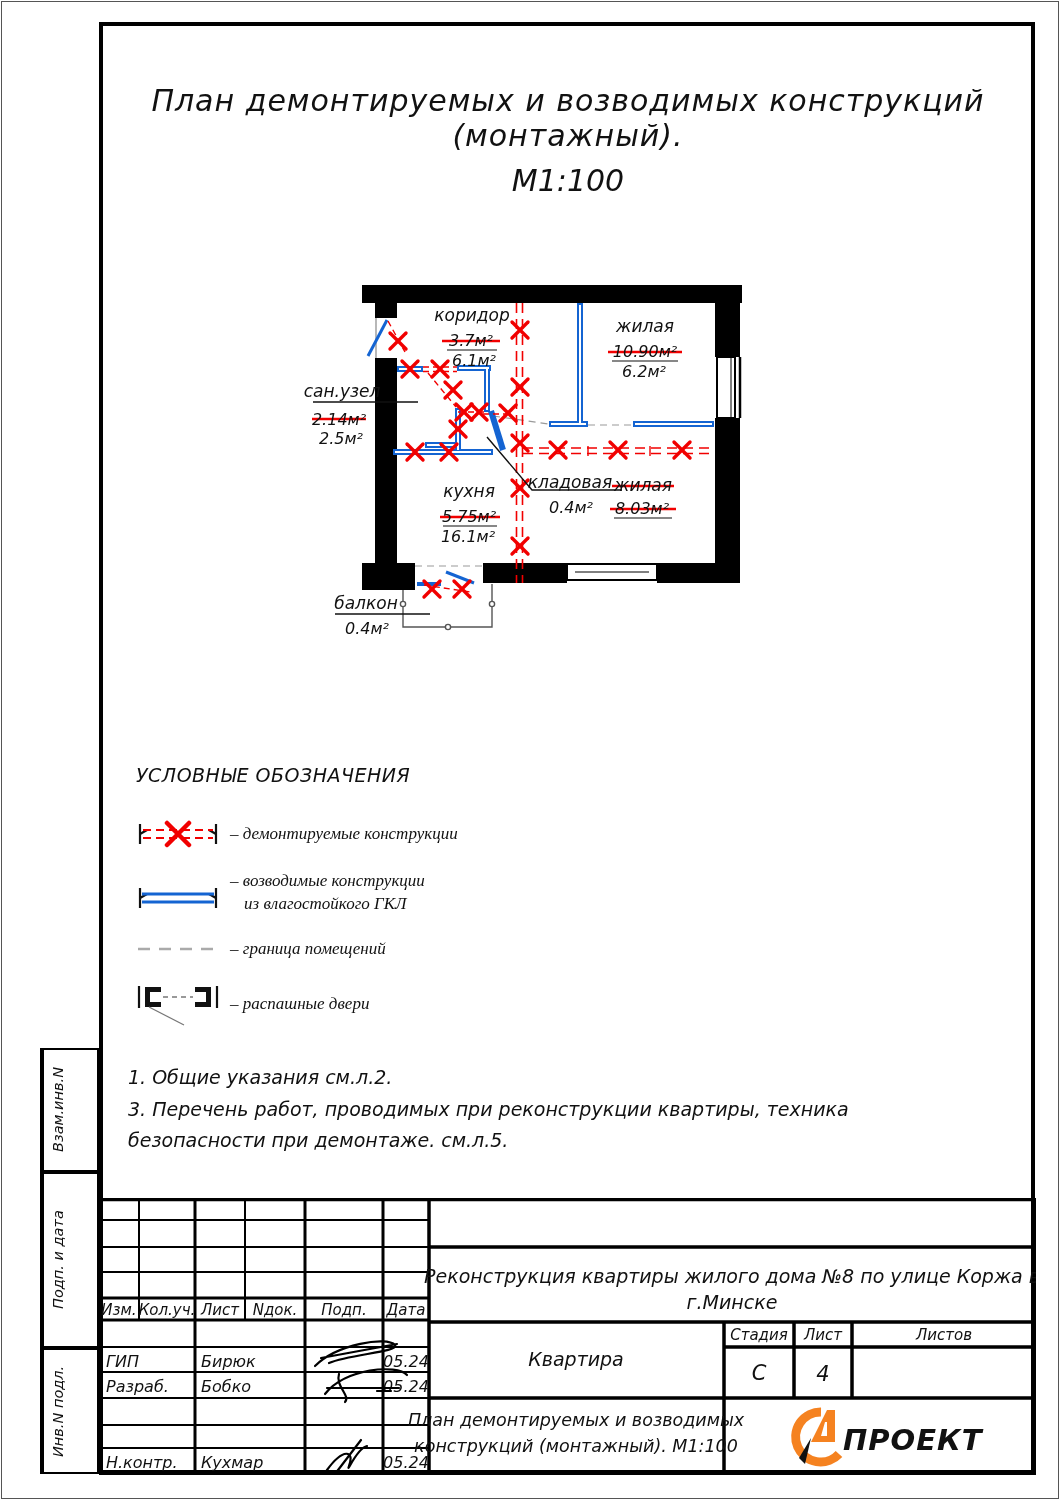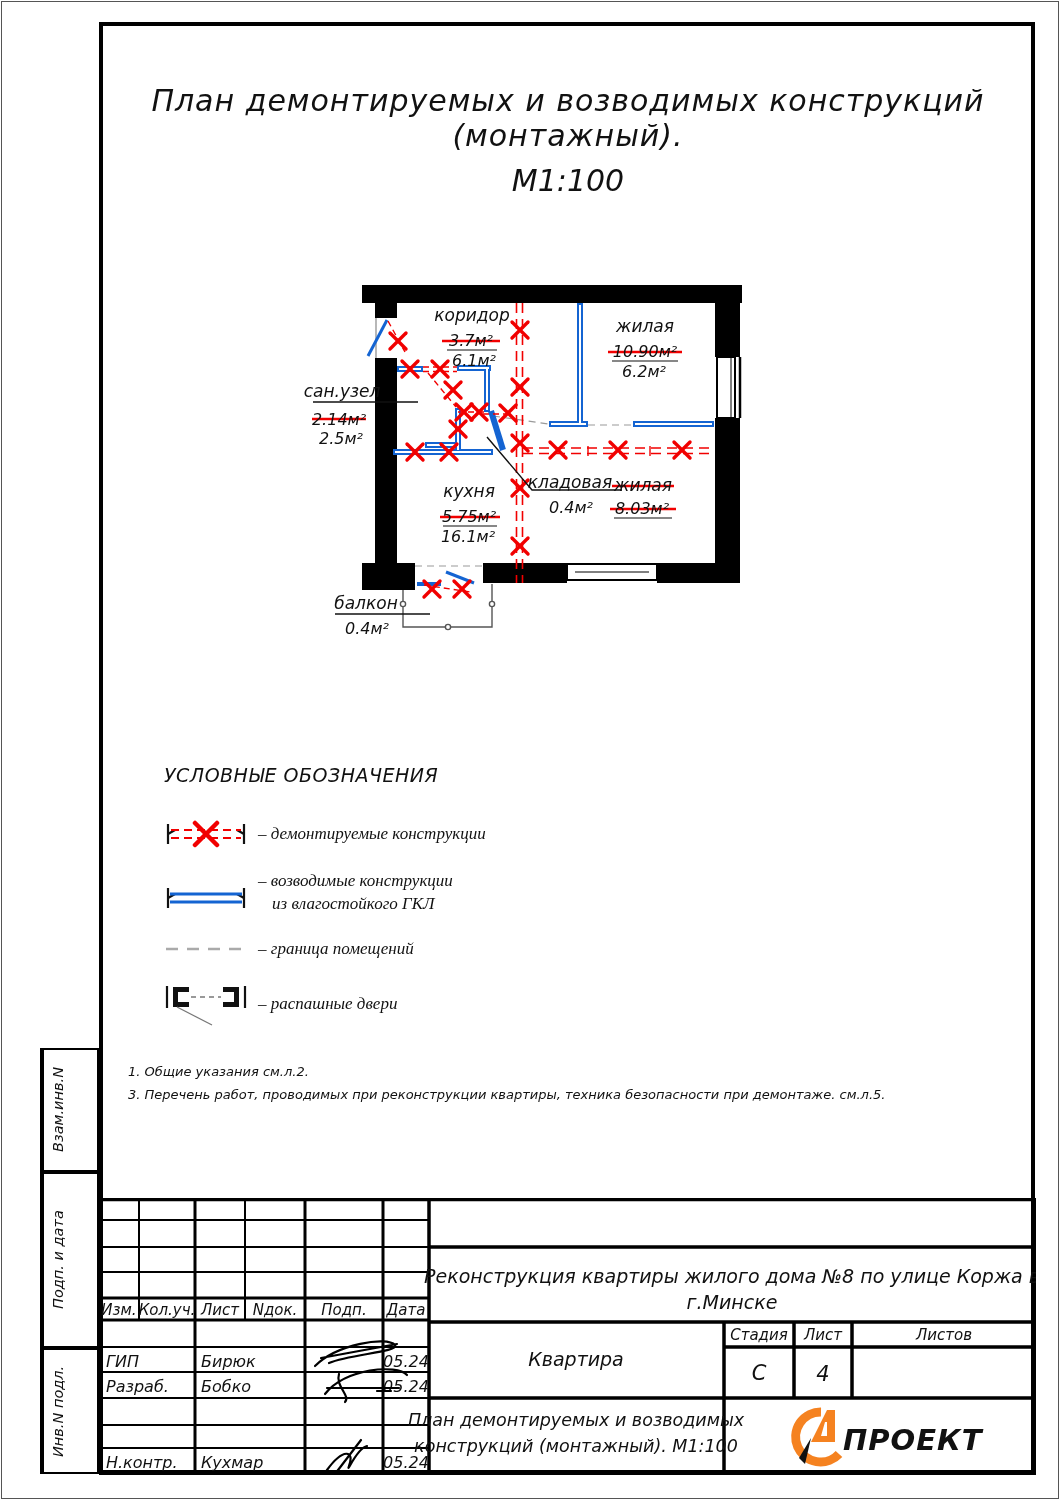--- a/index.html
+++ b/index.html
@@ -5,27 +5,27 @@
   html,body{margin:0;padding:0;background:#e8e8e8;}
   #sheet{position:relative;width:1060px;height:1500px;background:#ffffff;overflow:hidden;
          font-family:"DejaVu Sans",sans-serif;color:#111;}
   .pageborder{position:absolute;left:1px;top:1px;width:1056px;height:1496px;border:1px solid #555;}
   .frame{position:absolute;left:99px;top:22px;width:936px;height:1452px;border:4px solid #000;box-sizing:border-box;}
   .titlewrap{position:absolute;left:100px;top:38px;width:936px;text-align:center;font-style:italic;margin-top:45px;}
   .titlewrap .l1{font-size:30px;letter-spacing:1px;}
   .titlewrap .l2{font-size:30px;margin-top:10px;}
   .abs{position:absolute;}
   
-  .legend{position:absolute;left:164px;top:764px;width:420px;font-style:italic;}
+  .legend{position:absolute;left:136px;top:764px;width:420px;font-style:italic;}
   .legend .head{font-size:19px;margin-bottom:34px;letter-spacing:0.5px;}
   .lrow{display:flex;align-items:center;margin-bottom:22px;font-family:Liberation Serif, serif;}
   .lrow .sym{flex:0 0 84px;}
   .lrow .lbl{font-size:17px;margin-left:10px;line-height:1.35;}
   
-  .notes{position:absolute;left:128px;top:1062px;width:762px;font-style:italic;font-size:13px;line-height:1.6;}
+  .notes{position:absolute;left:128px;top:1062px;width:762px;font-style:italic;font-size:19px;line-height:1.6;}
   .notes p{margin:0 0 2px 0;}
   
   .sbox{position:absolute;left:40px;width:59px;border:2.5px solid #000;box-sizing:border-box;display:flex;}
   .sbox .lab{width:28px;border-right:2.5px solid #000;display:flex;align-items:center;justify-content:center;
     writing-mode:vertical-rl;transform:rotate(180deg);font-style:italic;font-size:14.5px;white-space:nowrap;}
   svg text{font-family:"DejaVu Sans",sans-serif;font-style:italic;fill:#111;}
 </style>
 </head>
 <body>
 

